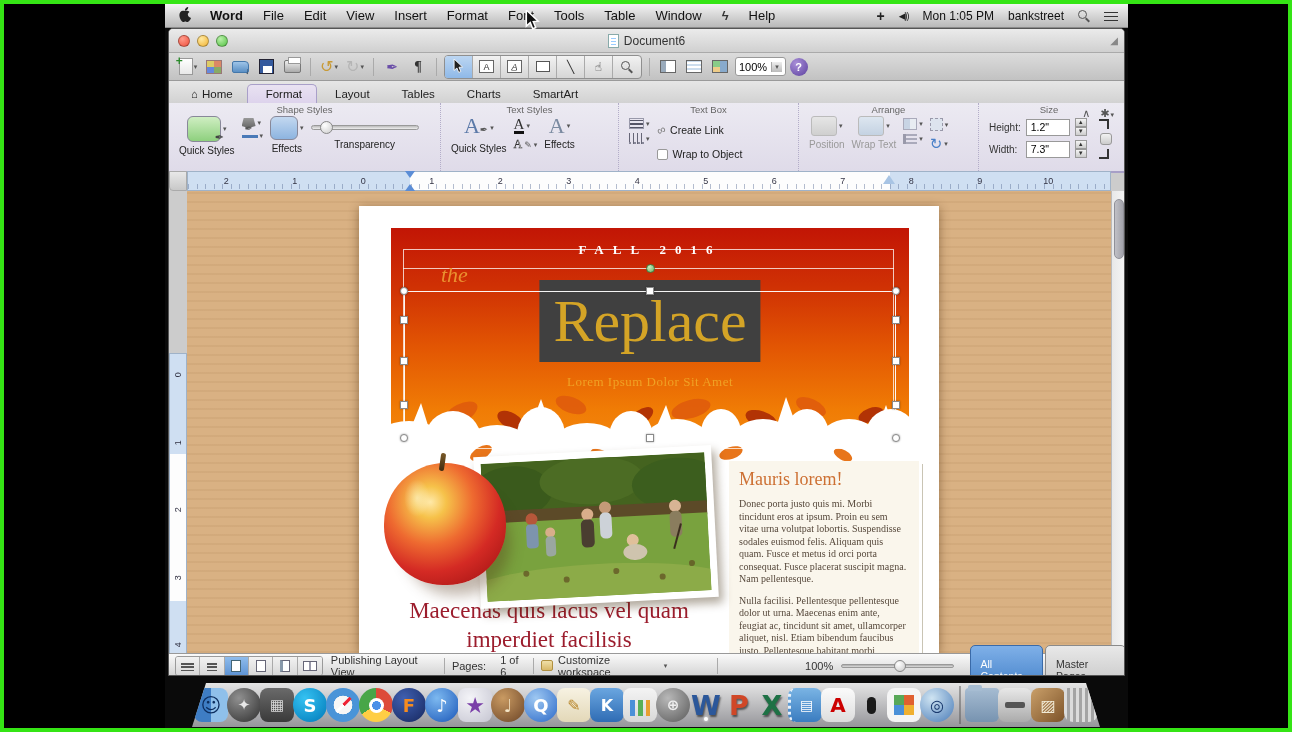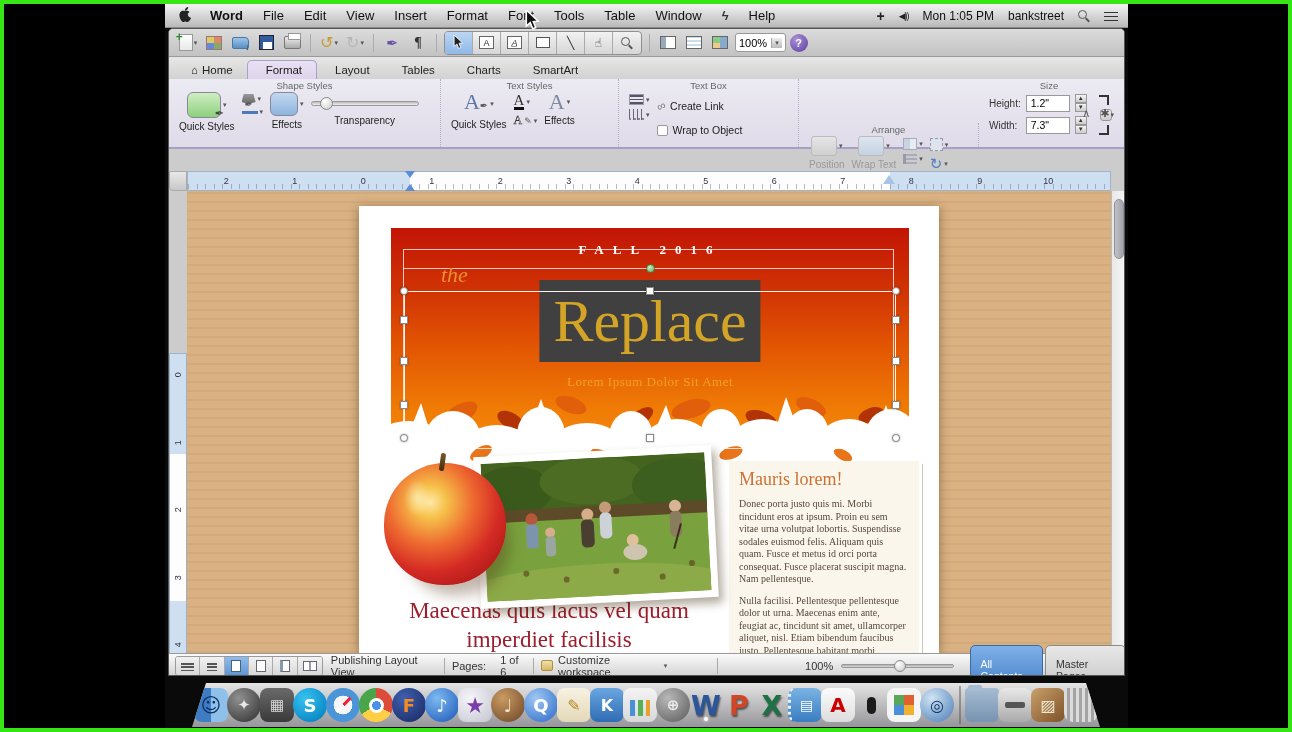--- a/index.html
+++ b/index.html
@@ -267,20 +267,30 @@
         <span class="mb-ico" style="font-size:9px;letter-spacing:-1px;">◀))</span>
         <span>Mon 1:05 PM</span>
         <span>bankstreet</span>
         <span class="mag"></span>
         <span class="lines-ico"></span>
       </div>
     </div>
 
     <div class="window">
 
+      <div class="titlebar">
+        <div class="lights">
+          <span class="light red"></span>
+          <span class="light yellow"></span>
+          <span class="light green"></span>
+        </div>
+        <span class="doc-ico"></span>
+        <span>Document6</span>
+        <span class="win-resize">◢</span>
+      </div>
 
       <div class="toolbar">
         <span class="tb-btn">
             <span class="page-ico">
               <span class="plus">+</span>
             </span>
             <span class="tb-dd">▾</span>
           </span>
         <span class="tb-btn">
             <span class="gallery-ico"></span>
@@ -467,21 +477,21 @@
                 <span class="chain-g">∞</span>
                 <span>Create Link</span>
               </span>
             <span class="tb-row">
                 <span class="cb"></span>
                 <span>Wrap to Object</span>
               </span>
           </span>
         </div>
 
-        <div class="rgroup" style="width:180px;margin-top:44px;">
+        <div class="rgroup" style="width:180px;">
           <span class="rg-label">Arrange</span>
           <span class="rbtn disabled">
             <span style="display:flex;align-items:center;gap:2px;">
                 <span class="gray-thumb"></span>
                 <span class="dd">▾</span>
               </span>
             <span class="cap">Position</span>
           </span>
           <span class="rbtn disabled">
             <span style="display:flex;align-items:center;gap:2px;">

